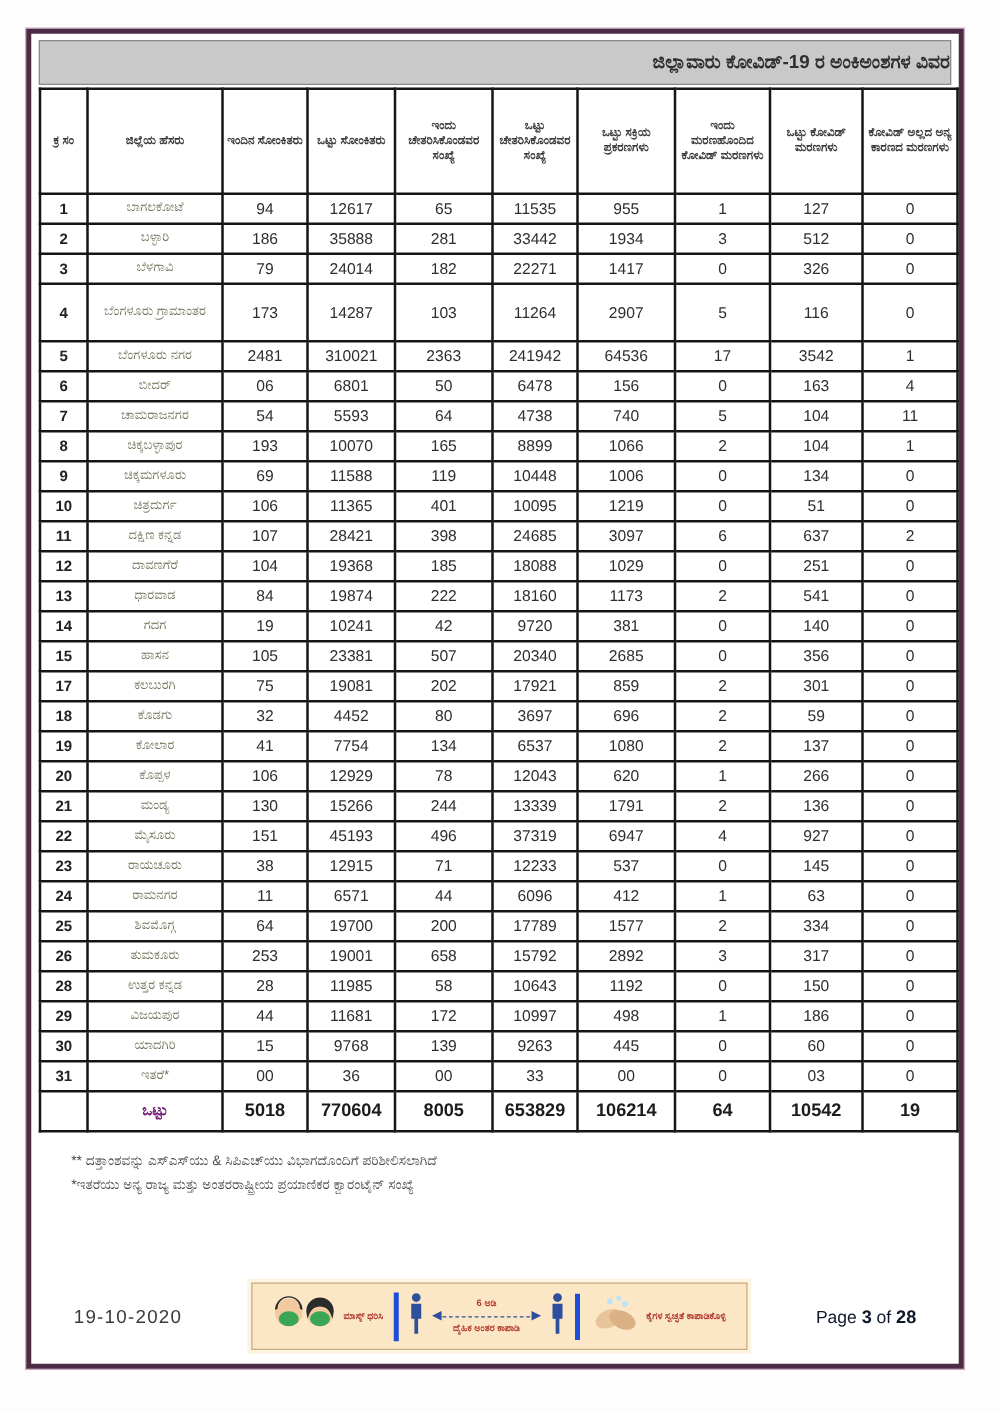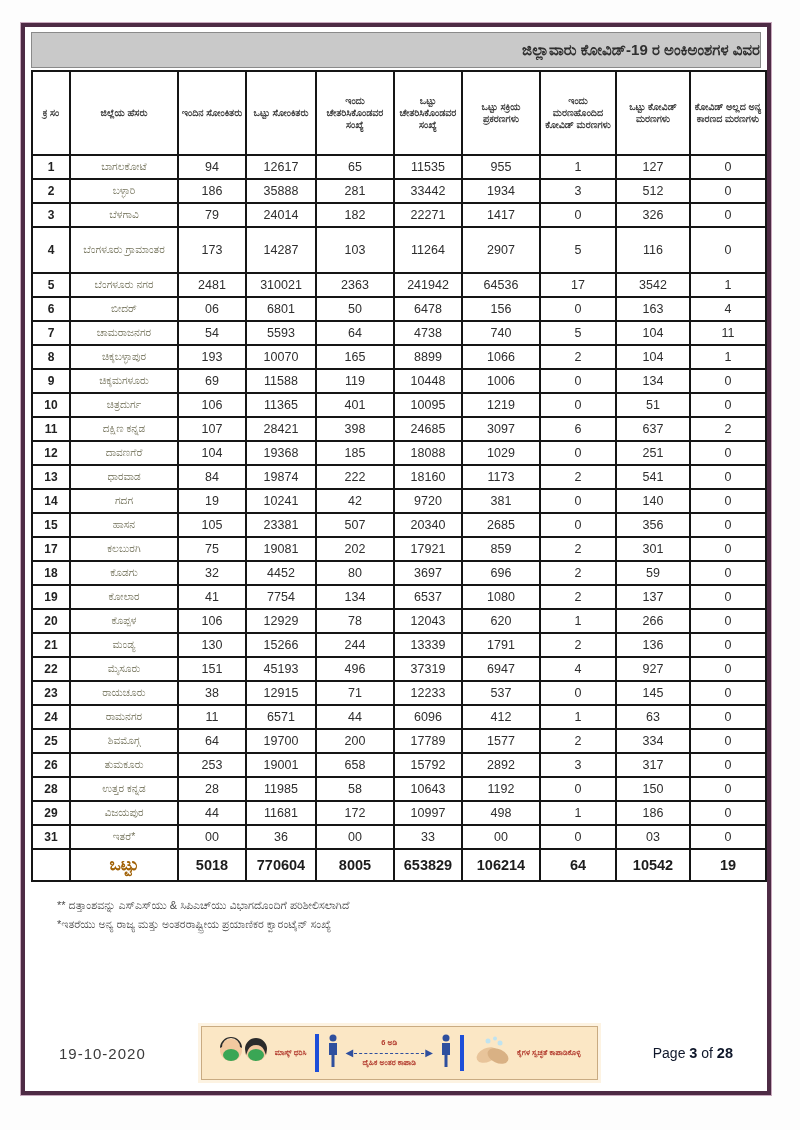--- a/index.html
+++ b/index.html
@@ -13,21 +13,21 @@
     overflow:hidden;}
   thead tr{height:84px;}
   th{font-size:9.5px;font-weight:bold;color:#3a3a3a;line-height:1.25;}
   tbody tr{height:24px;}
   tbody tr.tall{height:46px;}
   td{font-size:12.5px;color:#2e2e2e;}
   td.district{font-size:10.5px;color:#77765f;line-height:1.1;}
   td.serial{font-weight:bold;font-size:12px;color:#222;}
   tfoot tr{height:32px;}
   tfoot td{font-weight:bold;font-size:14.5px;color:#1c1c1c;}
-  tfoot td.district{font-size:17px;color:#a16207;}
+  tfoot td.district{font-size:12px;color:#701a75;}
   .footnotes{margin:14px 0 0 26px;font-size:11px;color:#4a4a4a;line-height:1.7;}
   .footer{position:absolute;left:6px;right:6px;bottom:10px;height:56px;display:flex;
     align-items:center;justify-content:space-between;padding:0 28px;gap:24px;}
   .date{font-size:15px;color:#3b3b3b;letter-spacing:1px;}
   .page-ind{font-size:14px;color:#0f172a;}
   .page-ind b{font-size:14.5px;}
   .banner{display:flex;align-items:center;background:#fbe7c5;border:1px solid #c9ab82;
     box-shadow:0 0 0 3px #fdf3e2;height:48px;padding:2px 8px;}
   .seg{display:flex;align-items:center;gap:5px;padding:0 8px;}
   .seg + .seg{border-left:4px solid #1d4ed8;}
@@ -390,20 +390,32 @@
           <td>44</td>
           <td>11681</td>
           <td>172</td>
           <td>10997</td>
           <td>498</td>
           <td>1</td>
           <td>186</td>
           <td>0</td>
         </tr>
         <tr>
+          <td class="serial">30</td>
+          <td class="district">ಯಾದಗಿರಿ</td>
+          <td>15</td>
+          <td>9768</td>
+          <td>139</td>
+          <td>9263</td>
+          <td>445</td>
+          <td>0</td>
+          <td>60</td>
+          <td>0</td>
+        </tr>
+        <tr>
           <td class="serial">31</td>
           <td class="district">ಇತರೆ*</td>
           <td>00</td>
           <td>36</td>
           <td>00</td>
           <td>33</td>
           <td>00</td>
           <td>0</td>
           <td>03</td>
           <td>0</td>

